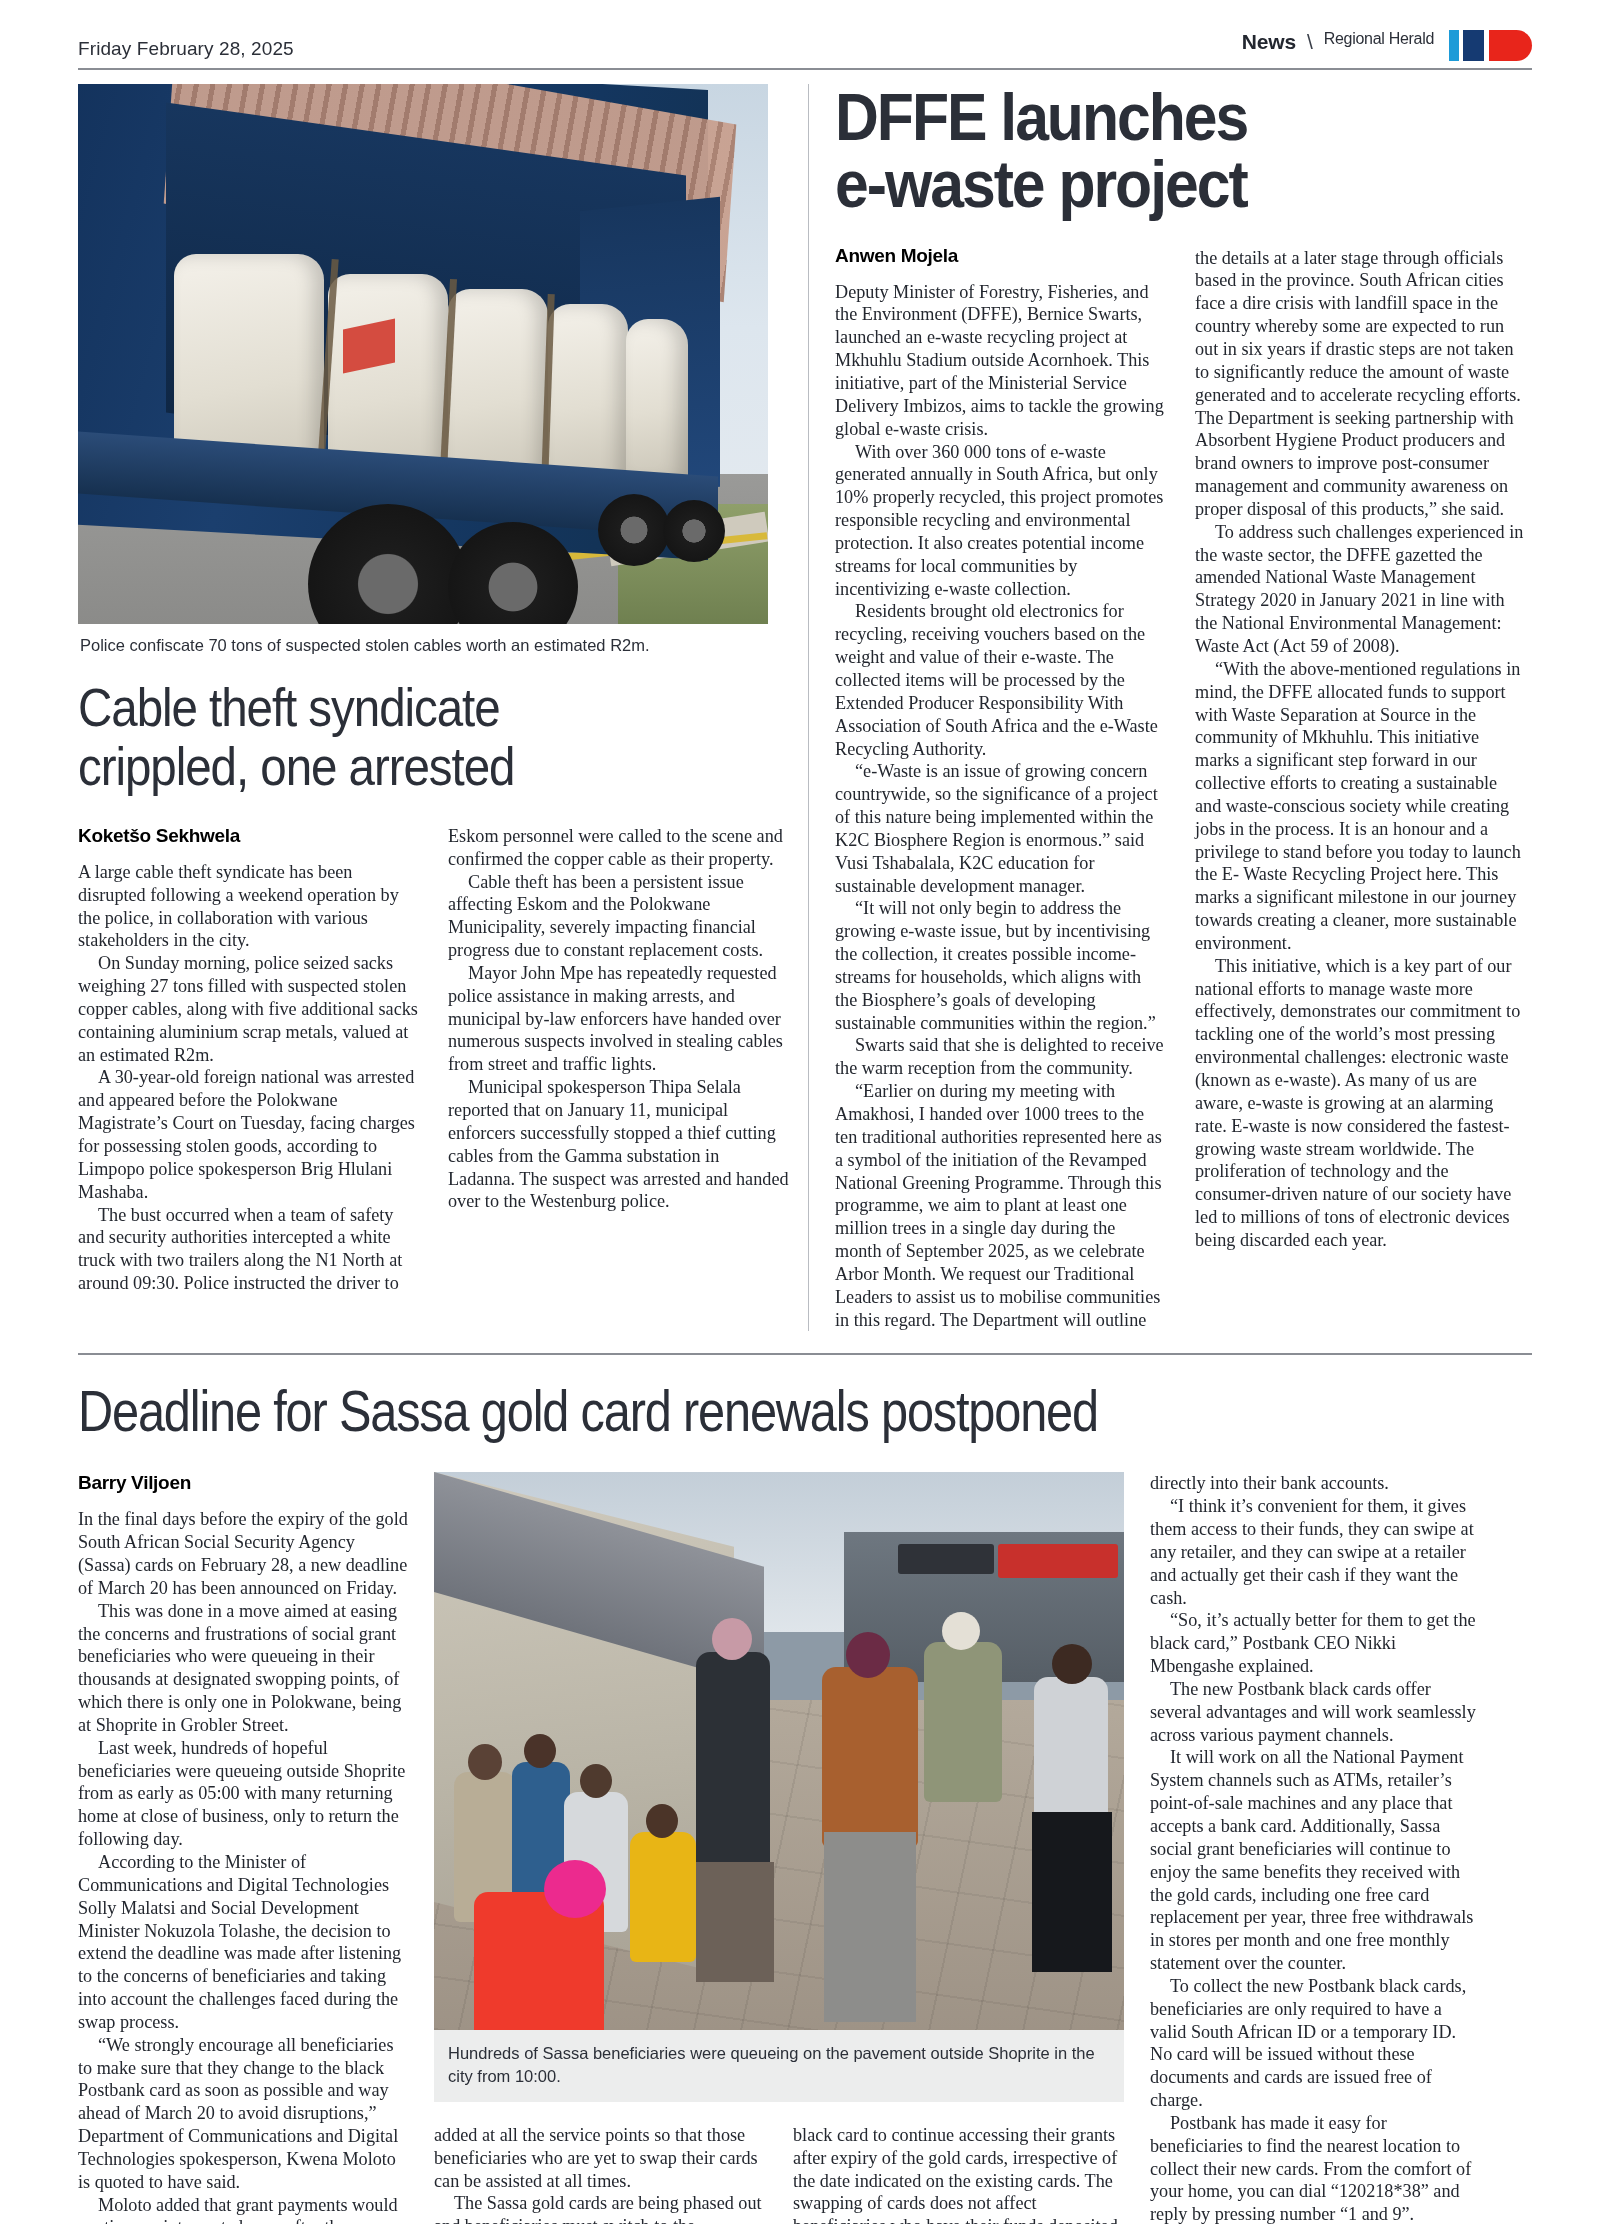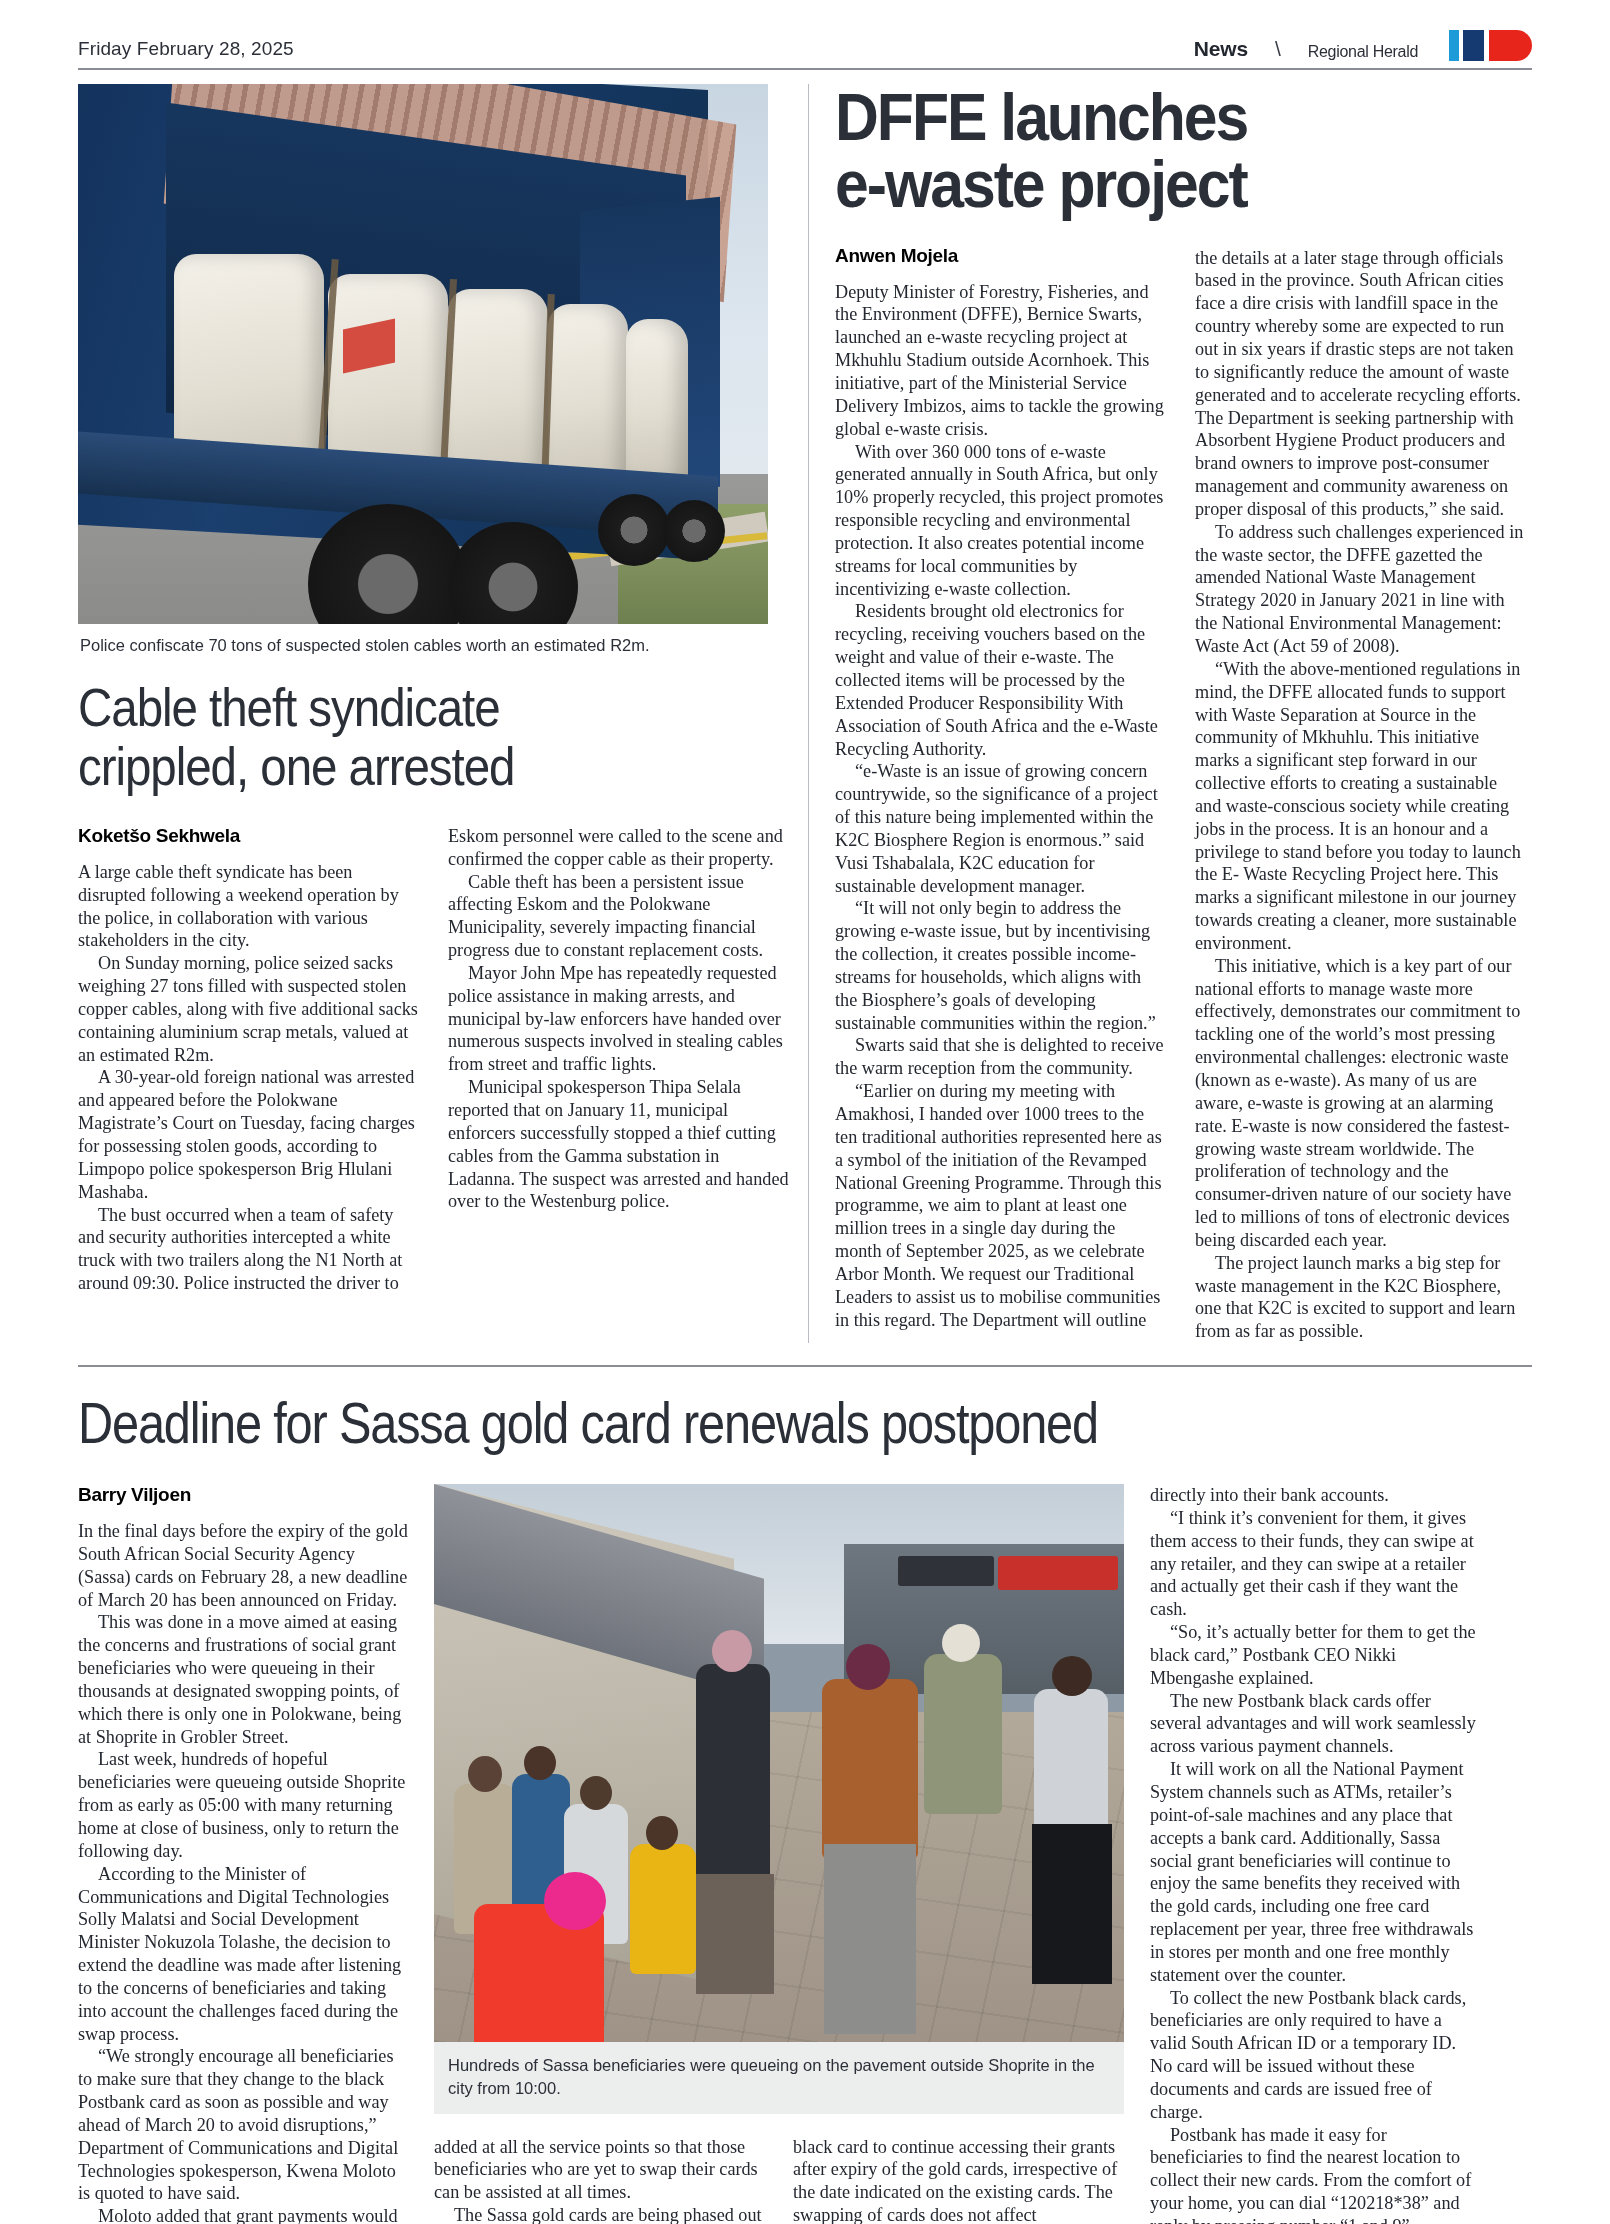--- a/index.html
+++ b/index.html
@@ -35,22 +35,22 @@
   }
   .masthead-date {
     font-family: "Liberation Sans", sans-serif;
     font-size: 19px;
     letter-spacing: 0.1px;
     color: #2b2f38;
     padding-bottom: 2px;
   }
   .masthead-right {
     display: flex;
-    align-items: flex-end;
-    gap: 25px;
+    align-items: flex-start;
+    gap: 9px;
     padding-bottom: 1px;
   }
   .masthead-section {
     font-family: "Liberation Sans", sans-serif;
     font-weight: bold;
     font-size: 21px;
     color: #232730;
     letter-spacing: -0.2px;
   }
   .masthead-slash {
@@ -406,21 +406,20 @@
             <p>Swarts said that she is delighted to receive the warm reception from the community.</p>
             <p>“Earlier on during my meeting with Amakhosi, I handed over 1000 trees to the ten traditional authorities represented here as a symbol of the initiation of the Revamped National Greening Programme. Through this programme, we aim to plant at least one million trees in a single day during the month of September 2025, as we celebrate Arbor Month. We request our Traditional Leaders to assist us to mobilise communities in this regard. The Department will outline</p>
           </div>
         </div>
         <div class="col">
           <div class="bodytext" style="padding-top:2px;">
             <p>the details at a later stage through officials based in the province. South African cities face a dire crisis with landfill space in the country whereby some are expected to run out in six years if drastic steps are not taken to significantly reduce the amount of waste generated and to accelerate recycling efforts. The Department is seeking partnership with Absorbent Hygiene Product producers and brand owners to improve post-consumer management and community awareness on proper disposal of this products,” she said.</p>
             <p>To address such challenges experienced in the waste sector, the DFFE gazetted the amended National Waste Management Strategy 2020 in January 2021 in line with the National Environmental Management: Waste Act (Act 59 of 2008).</p>
             <p>“With the above-mentioned regulations in mind, the DFFE allocated funds to support with Waste Separation at Source in the community of Mkhuhlu. This initiative marks a significant step forward in our collective efforts to creating a sustainable and waste-conscious society while creating jobs in the process. It is an honour and a privilege to stand before you today to launch the E- Waste Recycling Project here. This marks a significant milestone in our journey towards creating a cleaner, more sustainable environment.</p>
             <p>This initiative, which is a key part of our national efforts to manage waste more effectively, demonstrates our commitment to tackling one of the world’s most pressing environmental challenges: electronic waste (known as e-waste). As many of us are aware, e-waste is growing at an alarming rate. E-waste is now considered the fastest-growing waste stream worldwide. The proliferation of technology and the consumer-driven nature of our society have led to millions of tons of electronic devices being discarded each year.</p>
-            <p>The project launch marks a big step for waste management in the K2C Biosphere, one that K2C is excited to support and learn from as far as possible.</p>
           </div>
         </div>
       </div>
     </div>
   </div>
 
   <div class="divider-full"></div>
 
   <div>
     <h1 class="headline-sassa">Deadline for Sassa gold card renewals postponed</h1>

